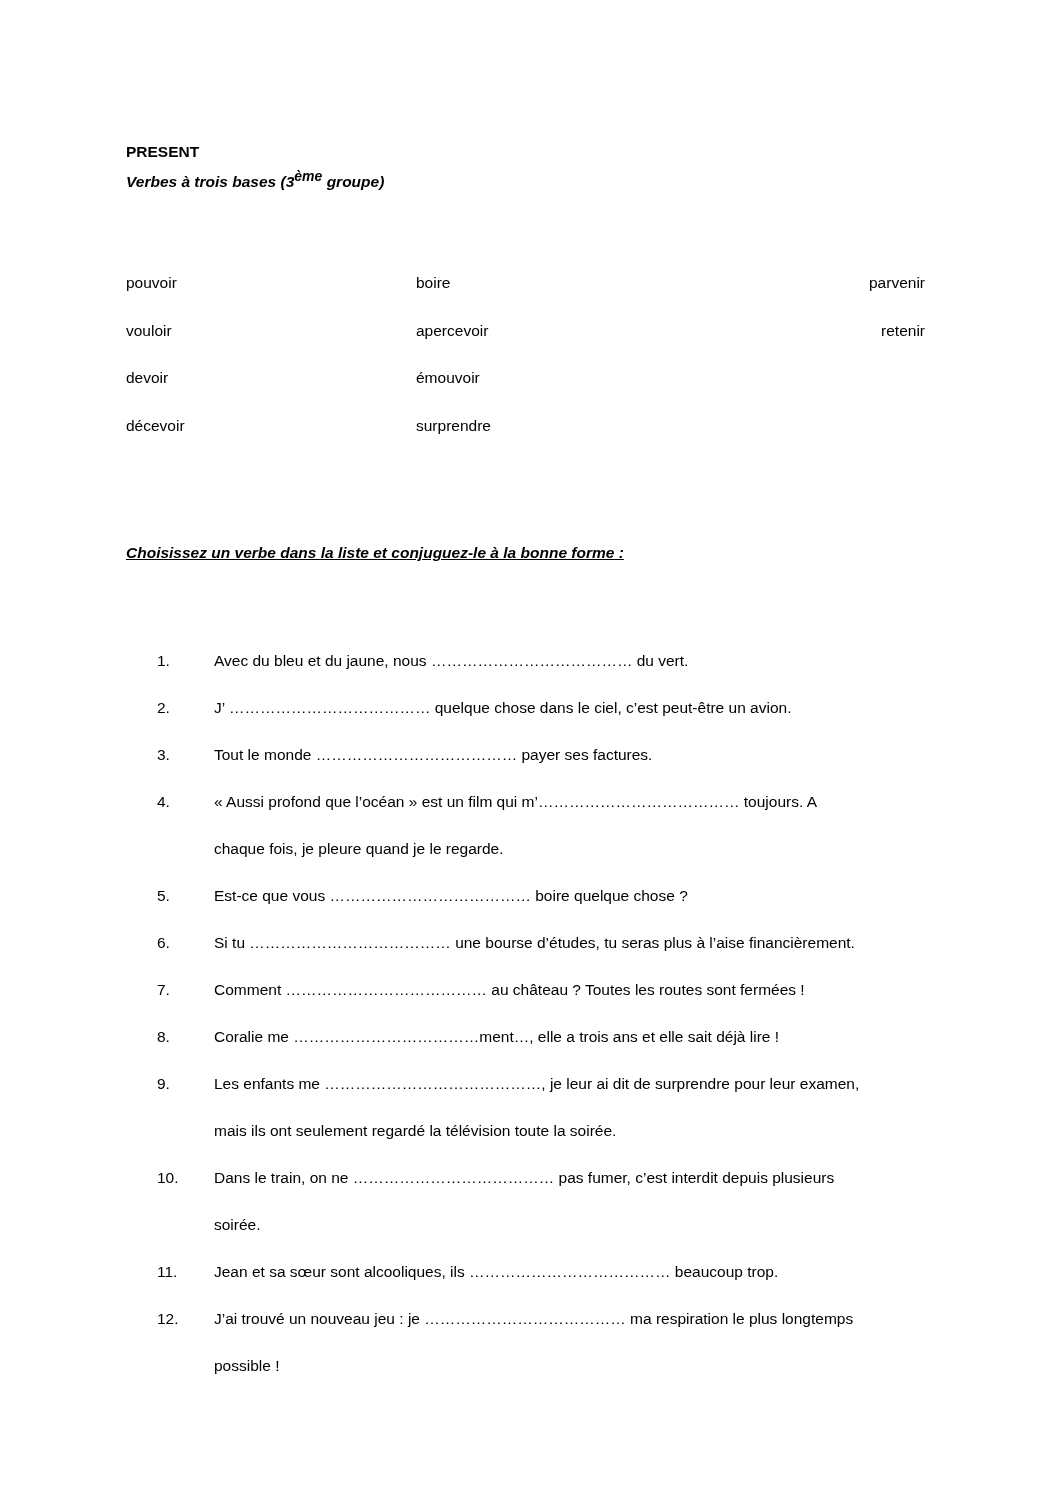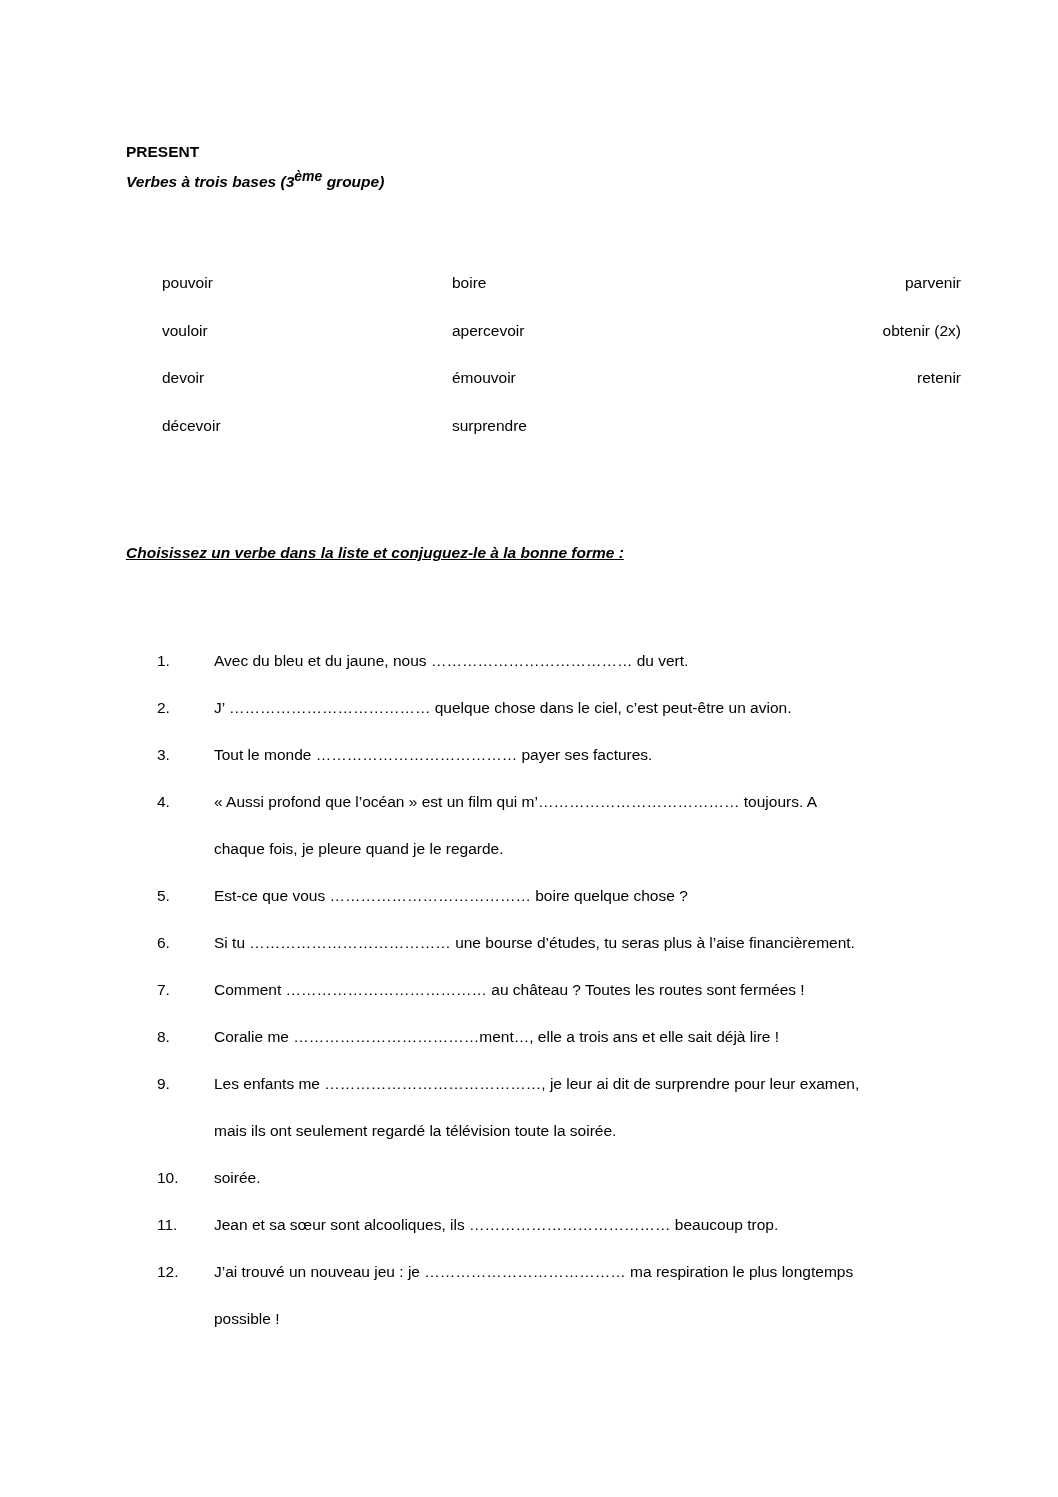--- a/index.html
+++ b/index.html
@@ -35,21 +35,20 @@
   }
   .subtitle sup {
     font-size: 14px;
     line-height: 0;
   }
   .verbs {
     position: absolute;
     left: 126px;
     top: 273px;
     display: flex;
-    margin-left: 36px;
   }
   .verb-col-0 { width: 290px; }
   .verb-col-1 { width: 289px; }
   .verb-col-2 { width: 220px; text-align: right; }
   .verb {
     height: 47.5px;
     line-height: 19px;
   }
   .instruction {
     position: absolute;
@@ -106,21 +105,20 @@
         <div class="verb">décevoir</div>
       </div>
       <div class="verb-col verb-col-1">
         <div class="verb">boire</div>
         <div class="verb">apercevoir</div>
         <div class="verb">émouvoir</div>
         <div class="verb">surprendre</div>
       </div>
       <div class="verb-col verb-col-2">
         <div class="verb">parvenir</div>
-        <div class="verb">obtenir (2x)</div>
         <div class="verb">retenir</div>
       </div>
     </div>
 
   <div class="instruction">Choisissez un verbe dans la liste et conjuguez-le à la bonne forme :</div>
 
   <ol class="exercises">
       <li class="exercise">
         <span class="ex-num">1.</span>
         <div class="ex-lines">
@@ -173,20 +171,21 @@
       <li class="exercise">
         <span class="ex-num">9.</span>
         <div class="ex-lines">
           <div class="ex-line">Les enfants me ……………………………………, je leur ai dit de surprendre pour leur examen,</div>
           <div class="ex-line">mais ils ont seulement regardé la télévision toute la soirée.</div>
         </div>
       </li>
       <li class="exercise">
         <span class="ex-num">10.</span>
         <div class="ex-lines">
+          <div class="ex-line">Dans le train, on ne ………………………………… pas fumer, c’est interdit depuis plusieurs</div>
           <div class="ex-line">soirée.</div>
         </div>
       </li>
       <li class="exercise">
         <span class="ex-num">11.</span>
         <div class="ex-lines">
           <div class="ex-line">Jean et sa sœur sont alcooliques, ils ………………………………… beaucoup trop.</div>
         </div>
       </li>
       <li class="exercise">

